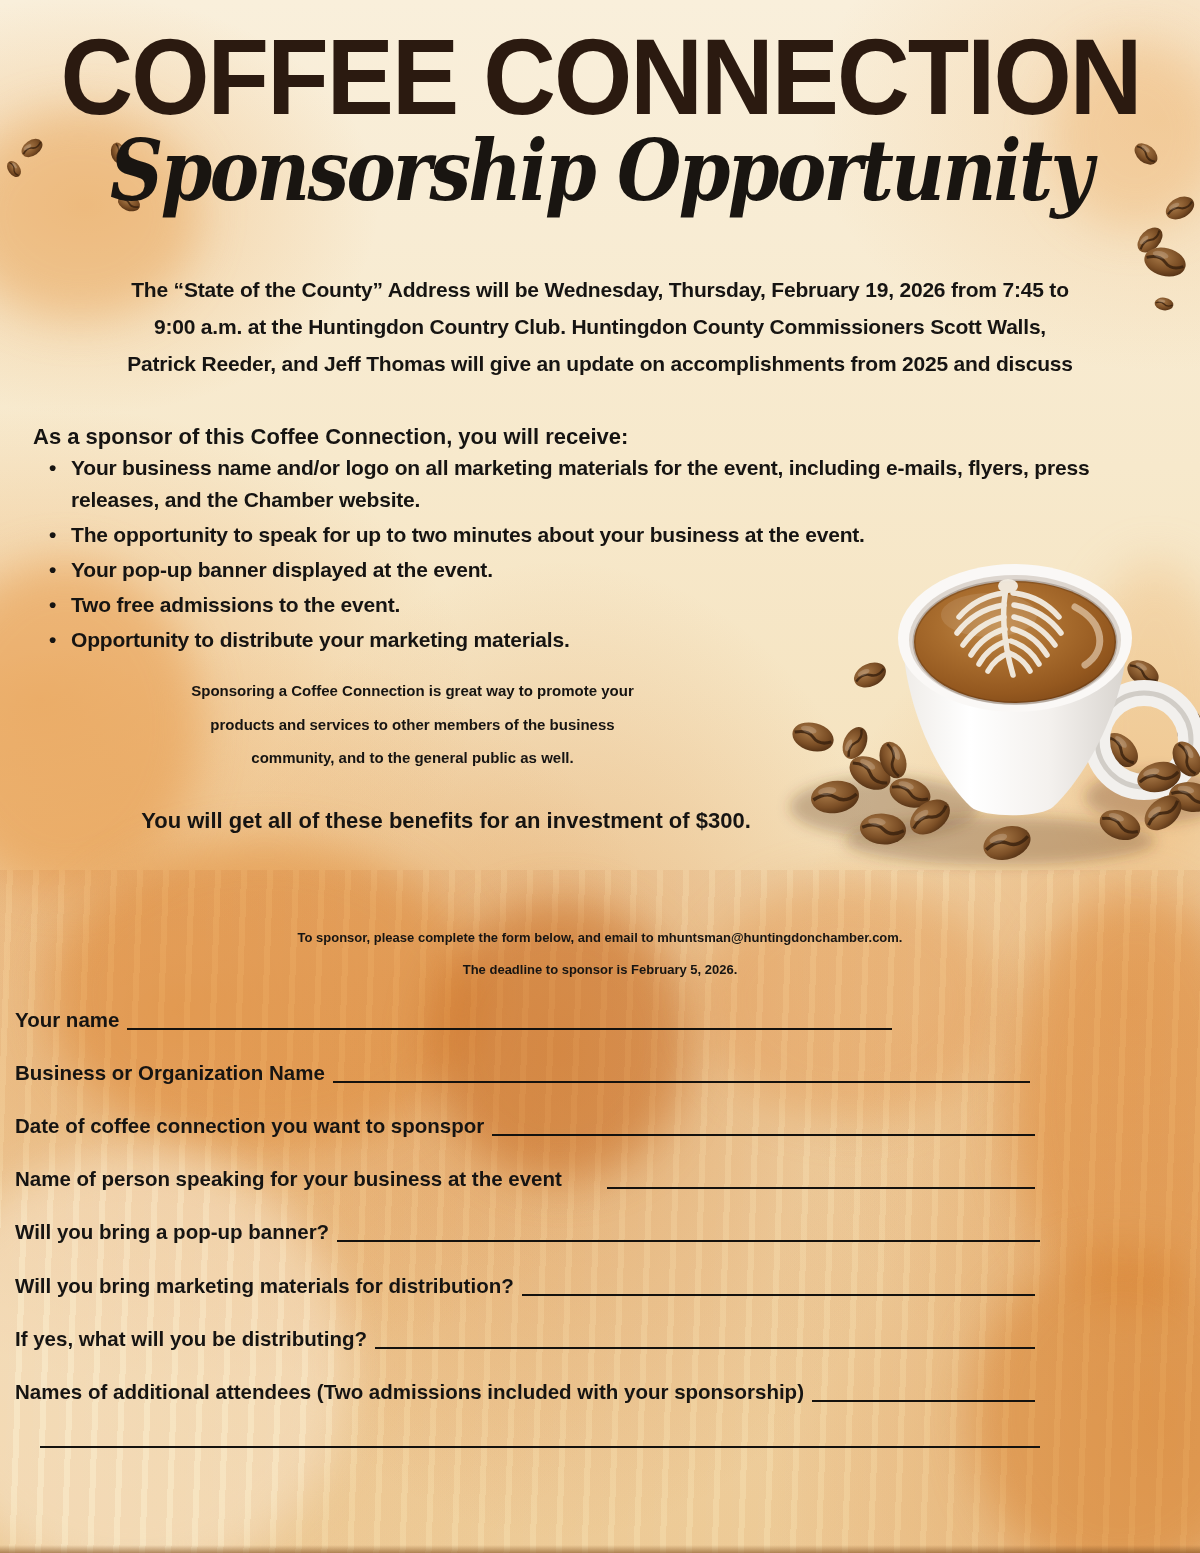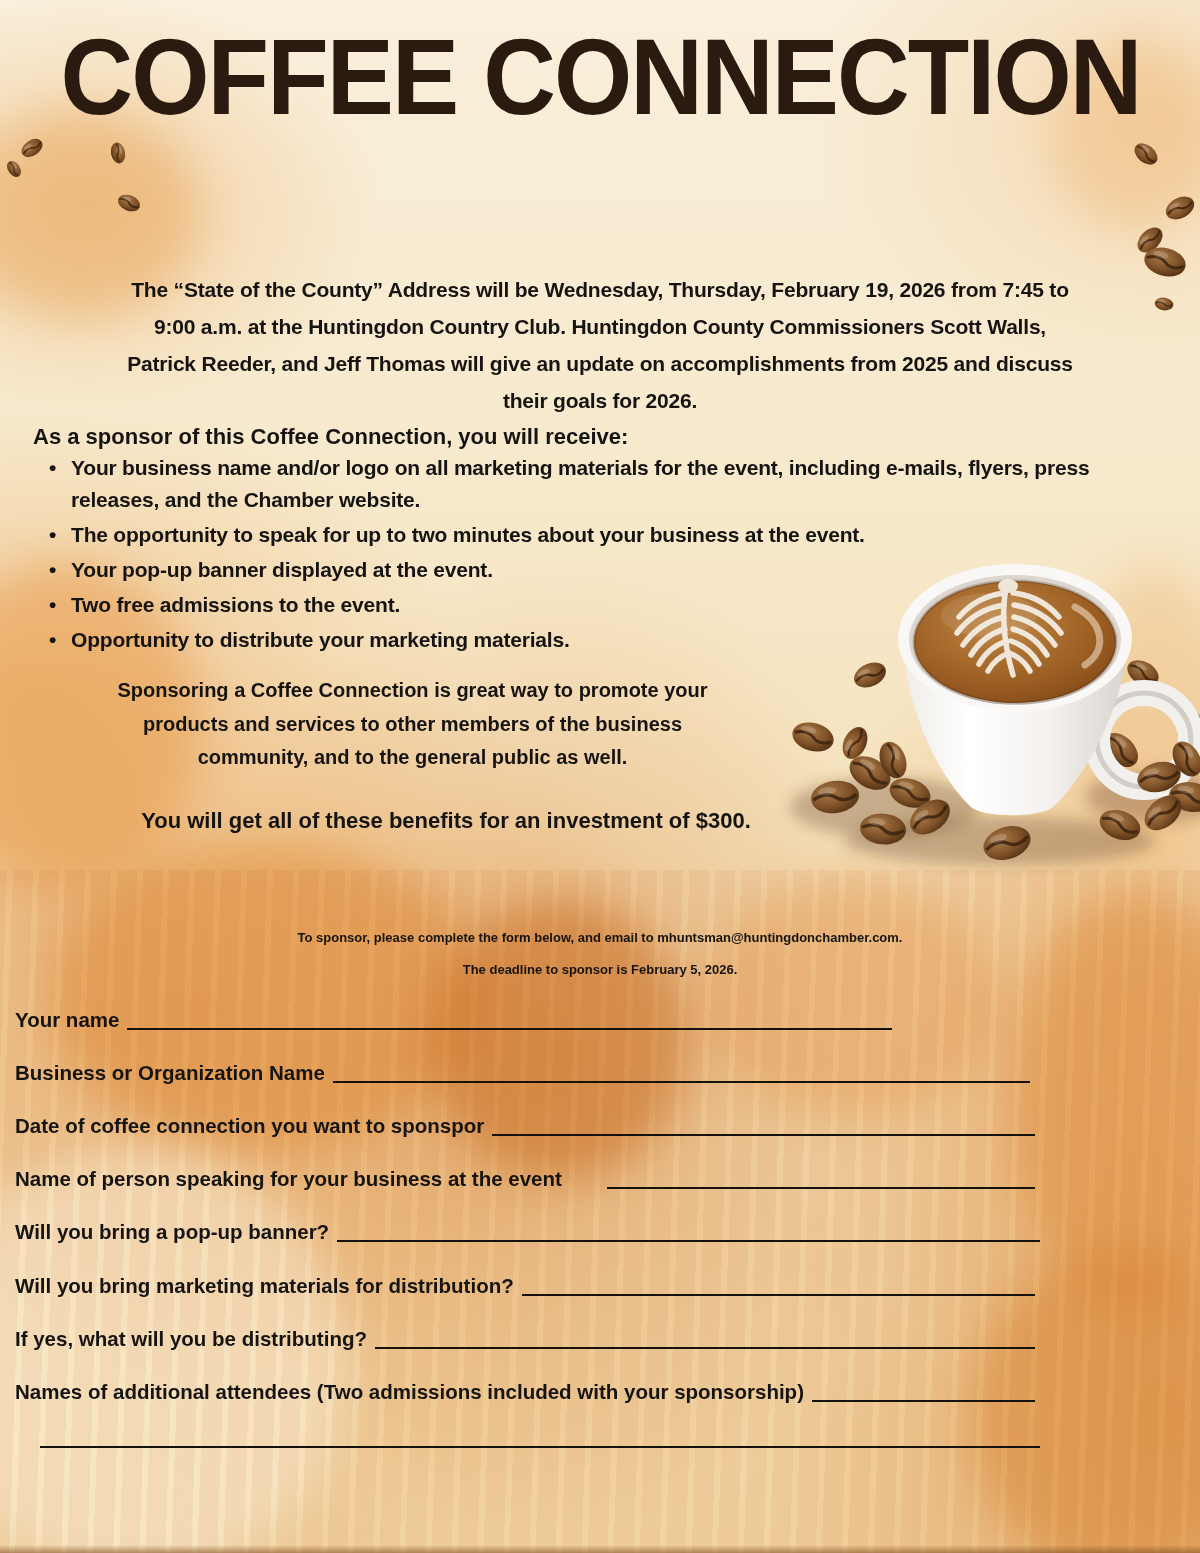--- a/index.html
+++ b/index.html
@@ -29,21 +29,21 @@
   .title{display:inline-block;font-weight:bold;font-size:107px;line-height:1;
     letter-spacing:-2px;color:#2b1a10;transform:scaleX(.94);transform-origin:center;}
   .subtitle-wrap{top:118px;left:0;width:1200px;text-align:center;}
   .subtitle{display:inline-block;font-family:"DejaVu Serif",serif;font-style:italic;font-weight:bold;
     font-size:84px;line-height:1.25;letter-spacing:-3px;color:#191511;transform:scaleX(.88);transform-origin:center;}
   .intro{top:271px;left:30px;width:1140px;text-align:center;font-weight:bold;font-size:21px;line-height:37px;letter-spacing:-.2px;}
   .benefits-head{top:424px;left:33px;font-weight:bold;font-size:22px;}
   .benefits{top:452px;left:47px;width:1115px;list-style:none;margin:0;padding:0;}
   .benefits li{position:relative;padding-left:24px;font-weight:bold;font-size:21px;line-height:32px;margin-bottom:3px;letter-spacing:-.2px;}
   .benefits li::before{content:"\2022";position:absolute;left:2px;top:0;}
-  .promo{top:674px;left:40px;width:745px;text-align:center;font-weight:bold;font-size:20px;line-height:33.5px;}
+  .promo{top:674px;left:40px;width:745px;text-align:center;font-weight:bold;font-size:15px;line-height:33.5px;}
   .investment{top:808px;left:0;width:820px;text-align:center;font-weight:bold;font-size:22px;margin-left:36px;}
   .form-intro{top:922px;left:0;width:1200px;text-align:center;font-weight:bold;font-size:13px;line-height:32px;}
   .form-row{position:absolute;left:15px;width:1025px;display:flex;align-items:flex-end;font-weight:bold;font-size:20.5px;line-height:26px;}
   .form-row .label{white-space:nowrap;}
   .blank{flex:1;border-bottom:2.5px solid #15120e;margin:0 0 3px 8px;height:1px;}
   .final-line{top:1446px;left:40px;width:1000px;border-top:2.5px solid #15120e;height:0;}
   svg{display:block;}
 </style>
 </head>
 <body>
@@ -84,26 +84,28 @@
     <use href="#dbean" transform="translate(1146,154) rotate(40) scale(.62)"></use>
     <use href="#dbean" transform="translate(1180,208) rotate(-28) scale(.72)"></use>
     <use href="#dbean" transform="translate(1150,240) rotate(-45) scale(.70)"></use>
     <use href="#dbean" transform="translate(1165,262) rotate(14) scale(1.0)"></use>
     <use href="#dbean" transform="translate(1164,304) rotate(8) scale(.45)"></use>
   </svg>
 
   <div class="abs title-wrap">
     <span class="title nowrap">COFFEE CONNECTION</span>
   </div>
+  <div class="abs subtitle-wrap">
+    <span class="subtitle nowrap">Sponsorship Opportunity</span>
+  </div>
 
   <div class="abs intro">
     <div class="nowrap">The “State of the County” Address will be Wednesday, Thursday, February 19, 2026 from 7:45 to</div>
     <div class="nowrap">9:00 a.m. at the Huntingdon Country Club. Huntingdon County Commissioners Scott Walls,</div>
     <div class="nowrap">Patrick Reeder, and Jeff Thomas will give an update on accomplishments from 2025 and discuss</div>
-    <div class="nowrap">their goals for 2026.</div>
   </div>
 
   <div class="abs benefits-head nowrap">As a sponsor of this Coffee Connection, you will receive:</div>
   <ul class="abs benefits">
     <li>Your business name and/or logo on all marketing materials for the event, including e-mails, flyers, press releases, and the Chamber website.</li>
     <li>The opportunity to speak for up to two minutes about your business at the event.</li>
     <li>Your pop-up banner displayed at the event.</li>
     <li>Two free admissions to the event.</li>
     <li>Opportunity to distribute your marketing materials.</li>
   </ul>

